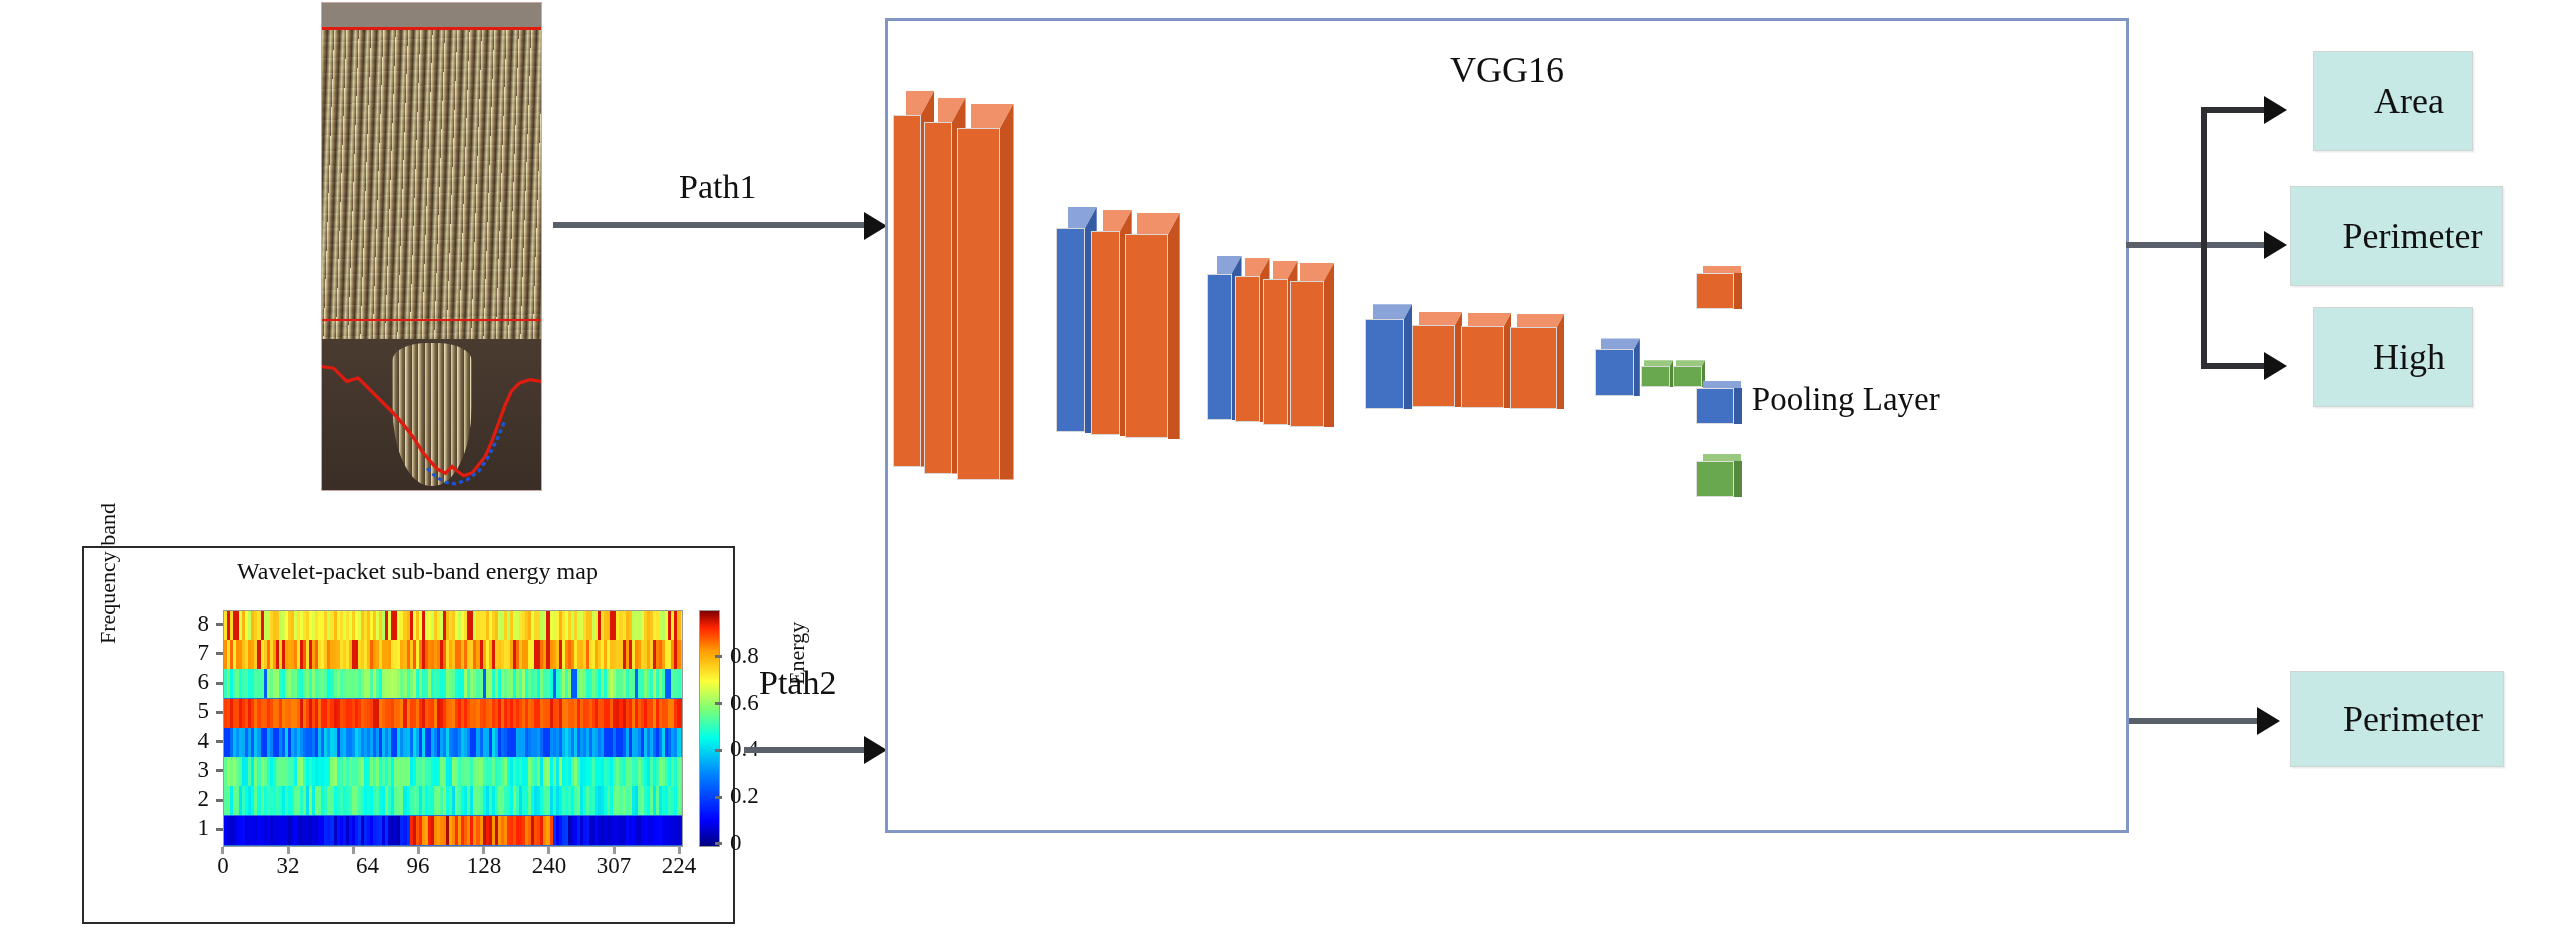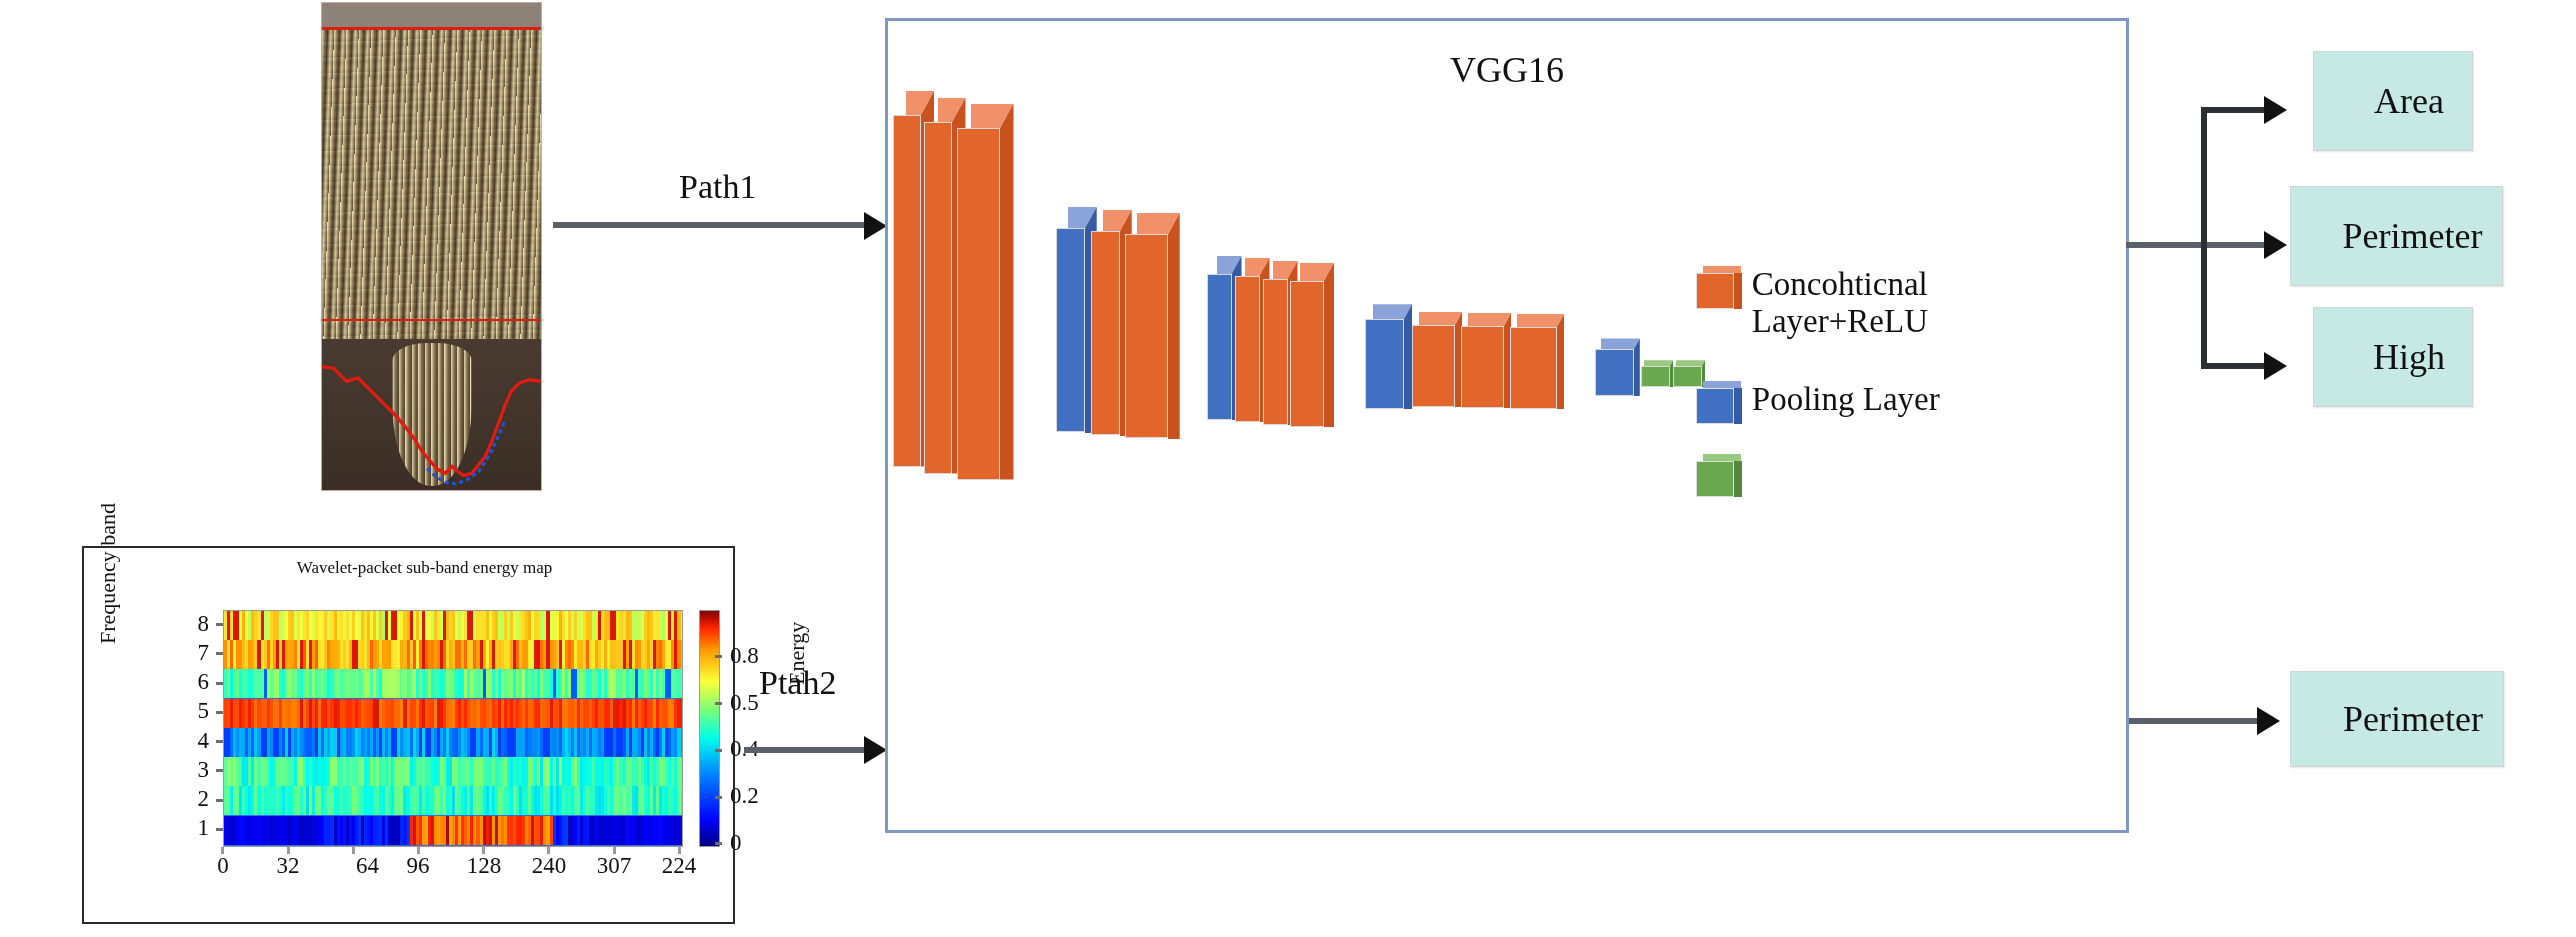--- a/index.html
+++ b/index.html
@@ -22,21 +22,21 @@
       background:
         repeating-linear-gradient(90deg, rgba(240,230,185,.8) 0px, rgba(110,88,58,.75) 3.3px, rgba(55,42,28,.8) 6.5px),
         linear-gradient(#b6a67f,#8e7d5c);
       border-radius:44% 44% 48% 48%/12% 12% 55% 55%;}
   .red-line{position:absolute;left:0;width:100%;height:2.5px;background:#e01b10;}
   .red-contour{position:absolute;left:0;bottom:6.5px;width:100%;height:123px;}
 
   
   #wavelet-panel{left:82px;top:546px;width:653px;height:378px;
       background:#fff;border:2.5px solid #2a2a2a;box-sizing:border-box;}
-  #wavelet-title{position:absolute;left:16px;top:9.8px;width:100%;text-align:center;font-size:17px;}
+  #wavelet-title{position:absolute;left:9px;top:9.8px;width:100%;text-align:center;font-size:24px;}
   #heat-axes{position:absolute;left:139px;top:62px;width:460px;height:237px;
       border:1.6px solid #9a9a9a;box-sizing:border-box;overflow:hidden;background:#2b6fd8;}
   .hrow{position:absolute;left:0;width:100%;}
   .hspk{position:absolute;top:0;height:100%;}
   #ylab{position:absolute;left:11.4px;top:96px;transform:rotate(-90deg);transform-origin:left top;
       font-size:22px;white-space:nowrap;}
   .ytick{position:absolute;right:0;font-size:23px;text-align:right;width:33px;line-height:1;}
   .ytickmark{position:absolute;width:7.4px;height:3.3px;background:#6d6d6d;}
   .xtick{position:absolute;top:306px;font-size:23px;text-align:center;width:52px;line-height:1;}
   .xtickmark{position:absolute;top:299px;width:3.3px;height:7.4px;background:#9a9a9a;}
@@ -1363,21 +1363,21 @@
     </div>
 
   <div id="cbar"></div>
   <div id="cbticks-container">
       <div class="cbtick" style="left: 646px; top: 283px;">0</div>
       <div class="cbtickmark" style="left: 631px; top: 294px;"></div>
       <div class="cbtick" style="left: 646px; top: 236px;">0.2</div>
       <div class="cbtickmark" style="left: 631px; top: 248px;"></div>
       <div class="cbtick" style="left: 646px; top: 189px;">0.4</div>
       <div class="cbtickmark" style="left: 631px; top: 201px;"></div>
-      <div class="cbtick" style="left: 646px; top: 143px;">0.5</div>
+      <div class="cbtick" style="left: 646px; top: 143px;">0.6</div>
       <div class="cbtickmark" style="left: 631px; top: 154px;"></div>
       <div class="cbtick" style="left: 646px; top: 96px;">0.8</div>
       <div class="cbtickmark" style="left: 631px; top: 107px;"></div>
     </div>
   <div id="cbarlabel">Energy</div>
 </div>
 
 <div class="path-label abs" style="left:679px;top:168px;">Path1</div>
 <div class="hline abs" style="left:553px;top:222px;width:323px;"></div>
 <div class="arrowhead abs" style="left:864px;top:212px;"></div>
@@ -1475,21 +1475,20 @@
         <div class="face" style="background:#6aa84f;"></div>
       </div>
     </div>
   <div id="legend-container">
       <div class="leg-item" style="left: 808px; top: 245px; width: 393px;">
         <span class="leg-cube">
           <span class="ct" style="background:#f0916a;"></span>
           <span class="cs" style="background:#c8531f;"></span>
           <span class="cf" style="background:#e2662b;"></span>
         </span>
-        <span class="leg-text">Concohticnal Layer+ReLU</span>
       </div>
       <div class="leg-item" style="left: 808px; top: 360px; width: 393px;">
         <span class="leg-cube">
           <span class="ct" style="background:#8aa4da;"></span>
           <span class="cs" style="background:#345ba3;"></span>
           <span class="cf" style="background:#4271c4;"></span>
         </span>
         <span class="leg-text">Pooling Layer</span>
       </div>
       <div class="leg-item" style="left: 808px; top: 433px; width: 393px;">

